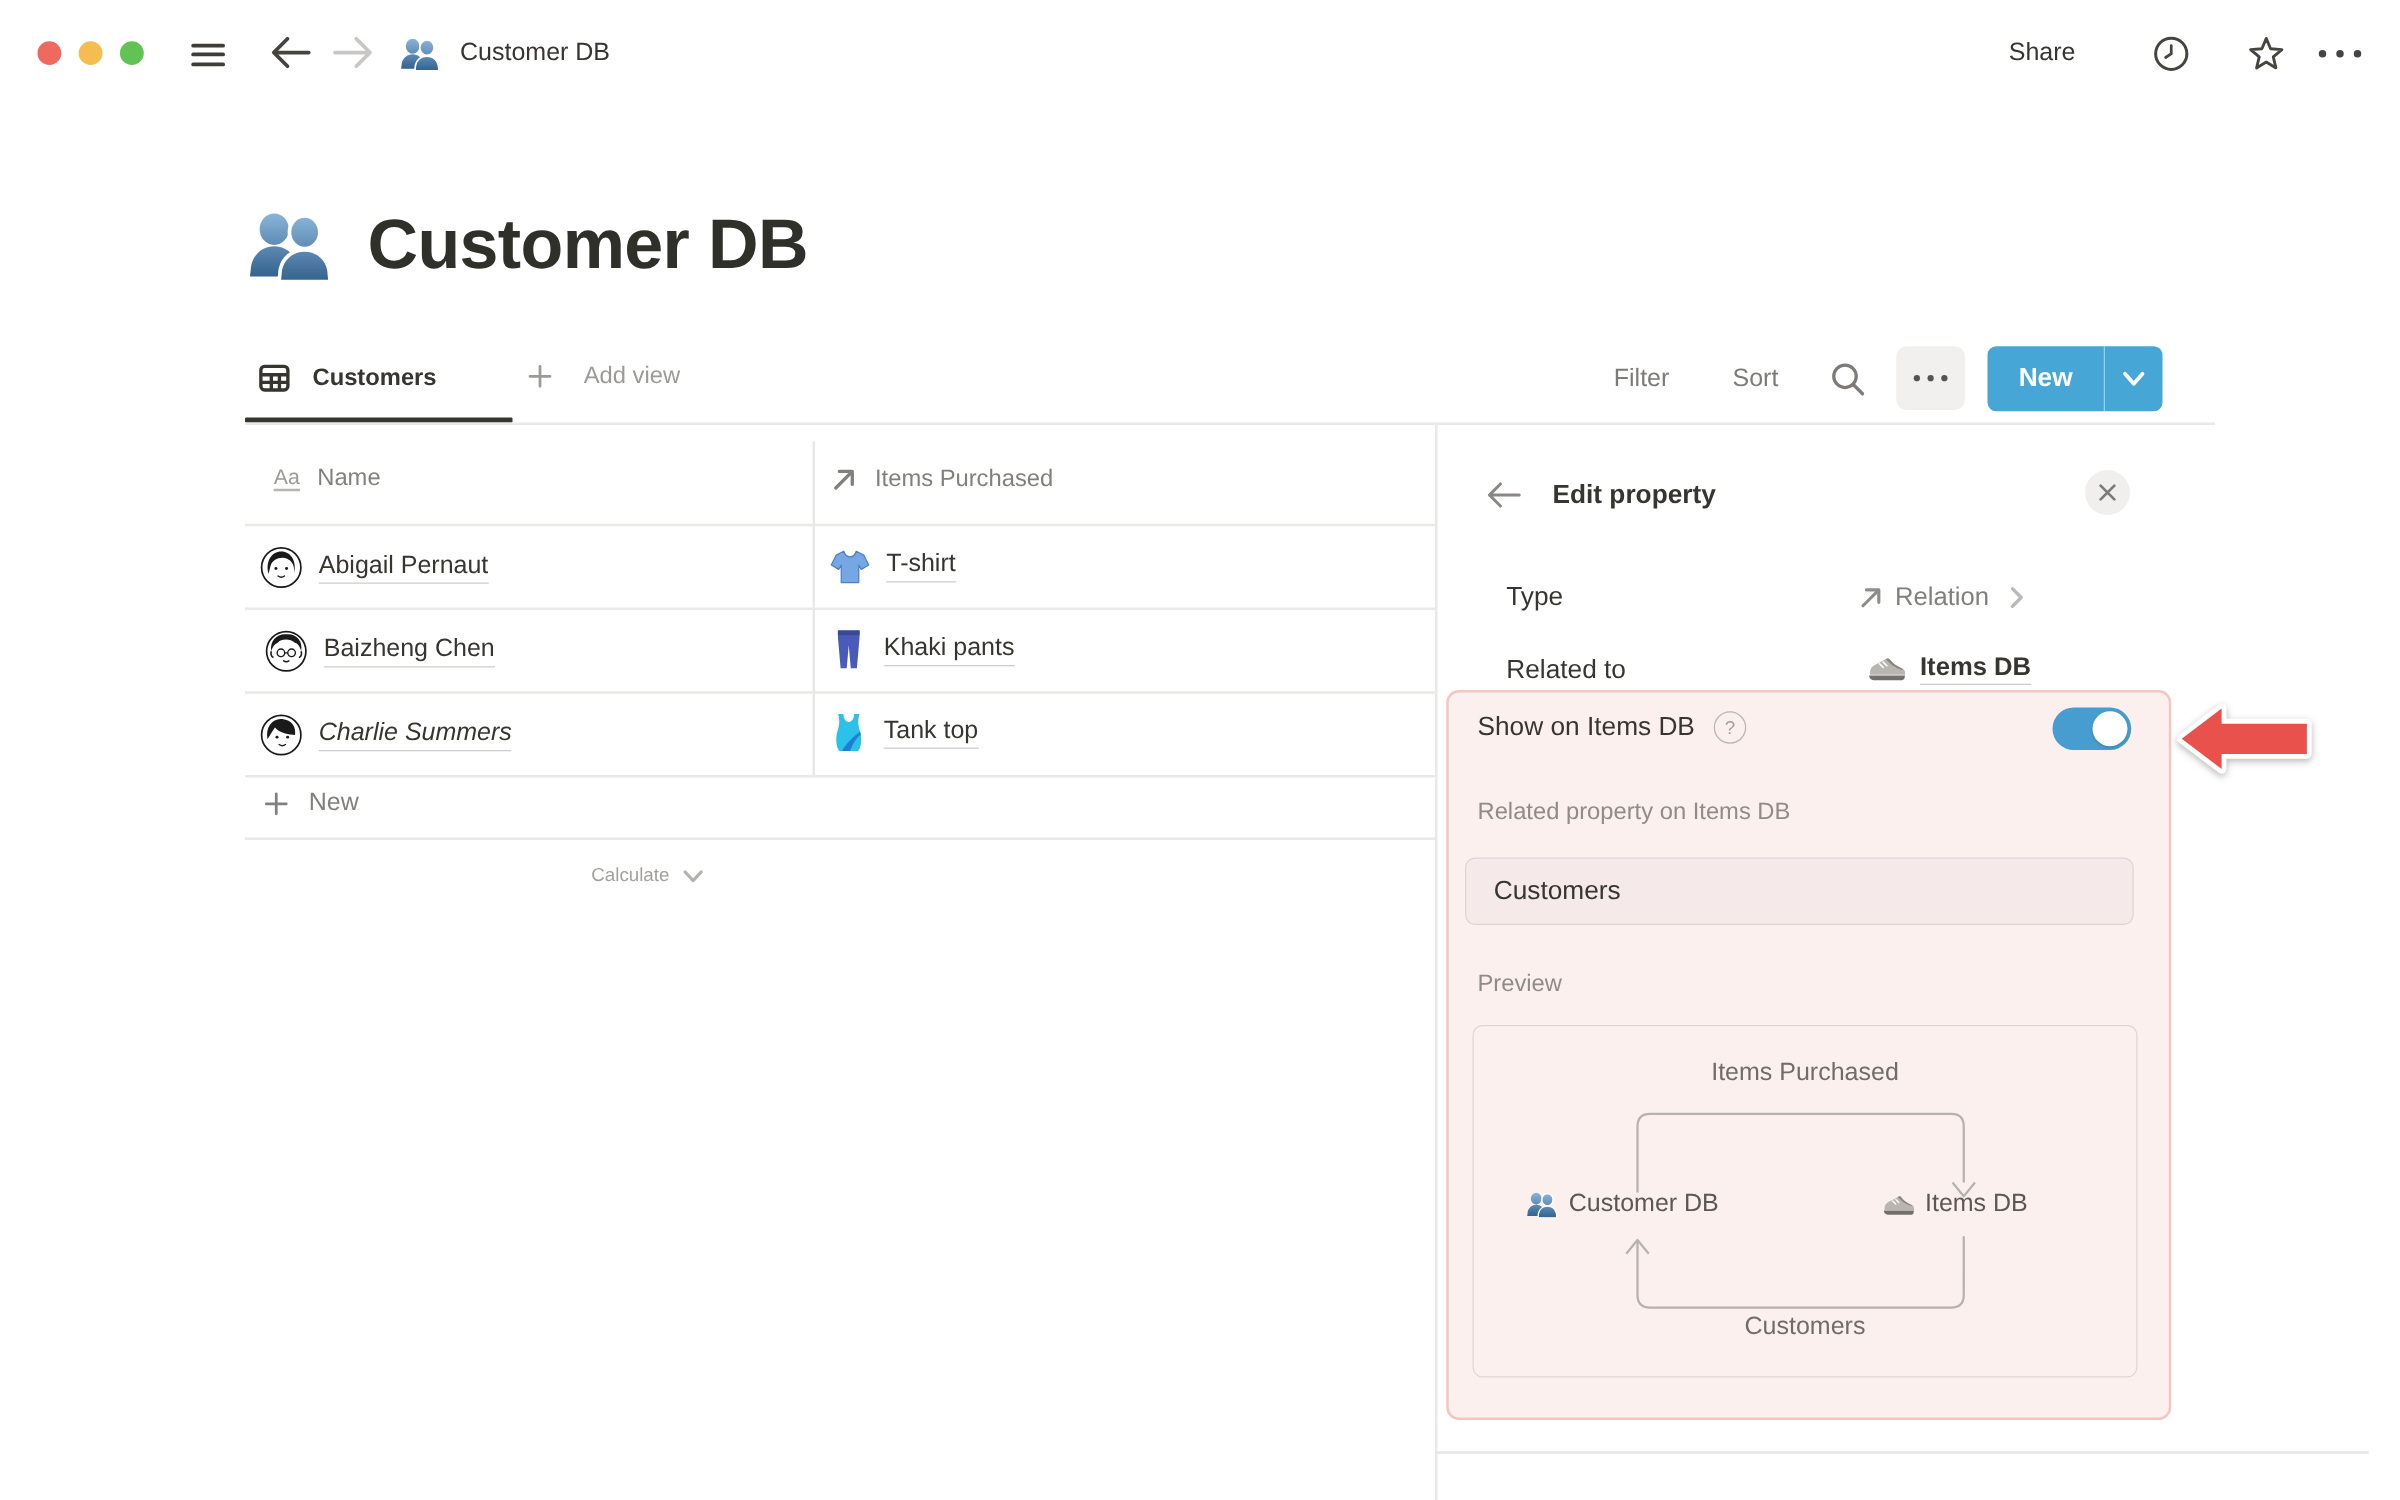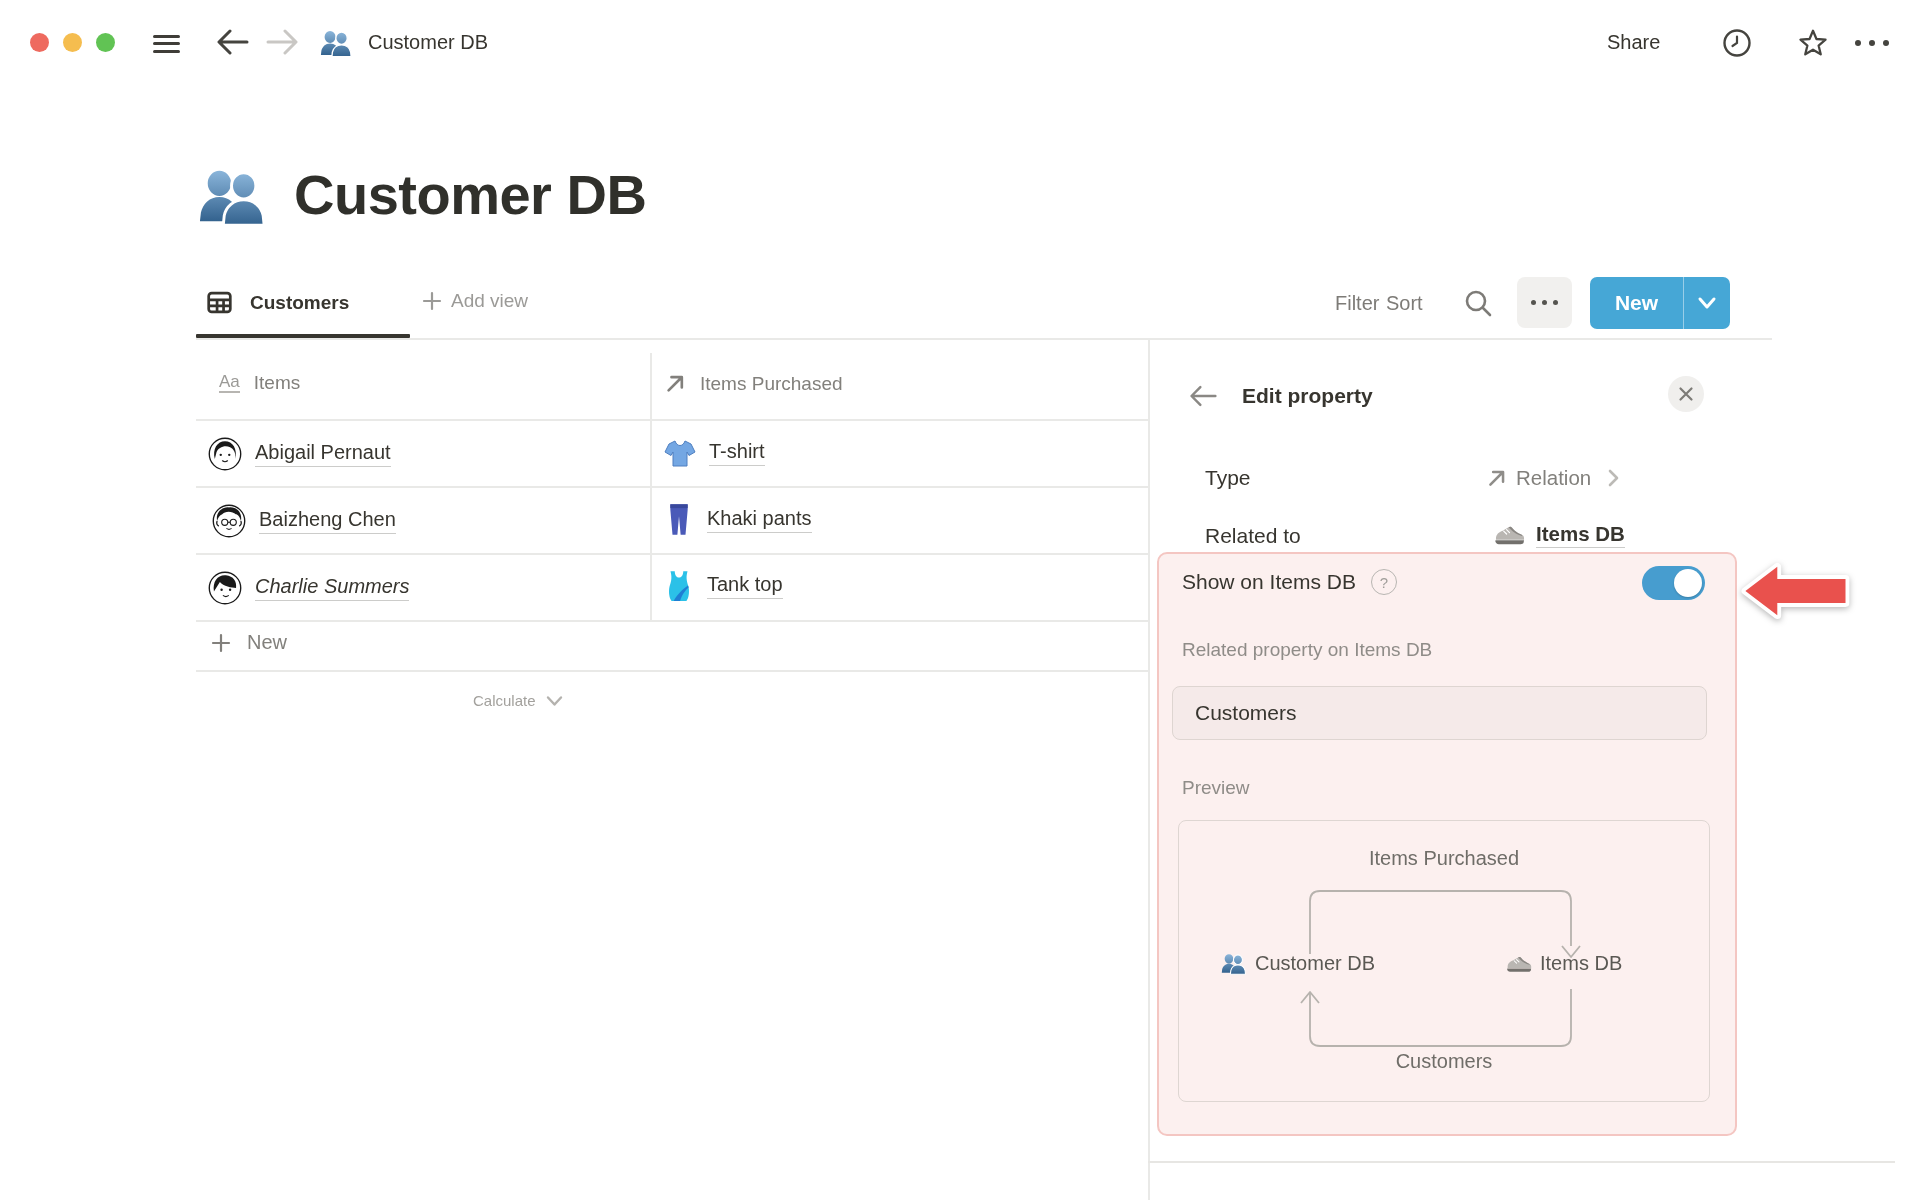--- a/index.html
+++ b/index.html
@@ -160,28 +160,28 @@
   <div class="abs page-title" style="left:294px;top:162px;">Customer DB</div>
 
   <svg class="abs" style="left:206px;top:289px;" width="27" height="27" viewBox="0 0 20 20">
     <rect x="2" y="3" width="16" height="14" rx="2.2" fill="none" stroke="#37352f" stroke-width="2"></rect>
     <path d="M2 8h16M2 12.5h16M8.2 8v9M13 8v9" stroke="#37352f" stroke-width="2"></path>
   </svg>
   <div class="abs tab-label" style="left:250px;top:292px;">Customers</div>
   <div class="abs" style="left:196px;top:334px;width:214px;height:4px;background:#37352f;border-radius:1px;"></div>
   <div class="hline" style="left:196px;top:338px;width:1576px;"></div>
 
-  <div class="abs row" style="left:421px;top:290px;gap:8px;">
+  <div class="abs row" style="left:421px;top:290px;gap:24px;">
     <svg width="22" height="22" viewBox="0 0 22 22">
         <path d="M11 3v16M3 11h16" stroke="#9b9a97" stroke-width="2.2" stroke-linecap="round"></path>
       </svg>
     <span class="addview">Add view</span>
   </div>
 
-  <div class="abs toolbtn" style="left:1291px;top:292px;margin-left:44px;">Filter</div>
+  <div class="abs toolbtn" style="left:1291px;top:292px;">Filter</div>
   <div class="abs toolbtn" style="left:1386px;top:292px;">Sort</div>
   <svg class="abs" style="left:1463px;top:288px;" width="30" height="30" viewBox="0 0 30 30">
     <circle cx="13" cy="13" r="9" fill="none" stroke="#7d7b77" stroke-width="2.6"></circle>
     <path d="M20 20l7 7" stroke="#7d7b77" stroke-width="2.6" stroke-linecap="round"></path>
   </svg>
   <div class="abs more-btn" style="left:1517px;top:277px;">
     <i></i>
       <i></i>
       <i></i>
   </div>
@@ -189,21 +189,21 @@
     <div class="main">New</div>
     <div class="split">
       <svg width="20" height="14" viewBox="0 0 20 14">
           <path d="M3 3l7 8 7-8" fill="none" stroke="#fff" stroke-width="3" stroke-linecap="round" stroke-linejoin="round"></path>
         </svg>
     </div>
   </div>
 
   <div class="abs row" style="left:219px;top:372px;gap:14px;">
     <span class="aa">Aa</span>
-    <span class="col-head">Items</span>
+    <span class="col-head">Name</span>
   </div>
   <div class="abs row" style="left:664px;top:372px;gap:13px;">
     <svg width="23" height="23" viewBox="0 0 20 20" style="color:#82807c;">
         <use href="#sym-ne-arrow"></use>
       </svg>
     <span class="col-head">Items Purchased</span>
   </div>
   <div class="hline" style="left:196px;top:419px;width:952px;"></div>
   <div class="vline" style="left:650px;top:353px;height:268px;"></div>
 

